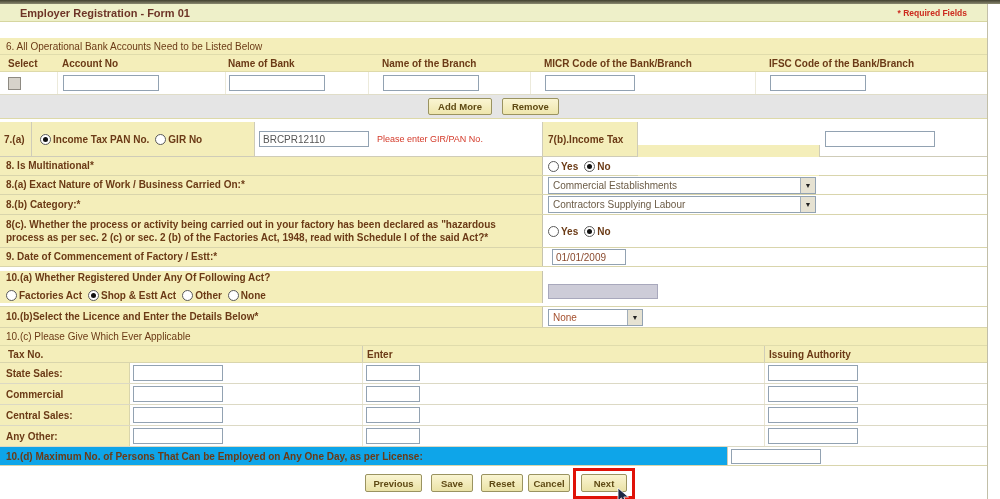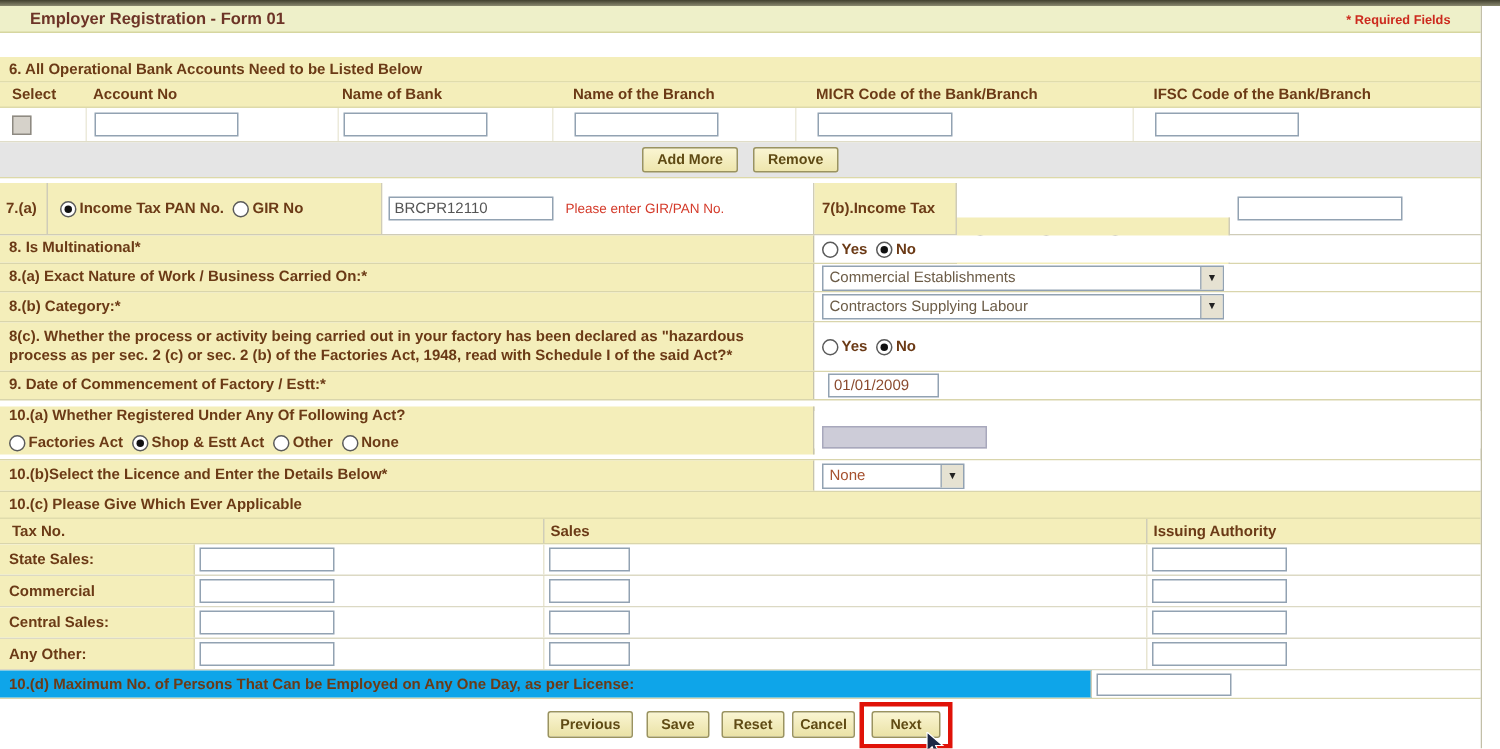--- a/index.html
+++ b/index.html
@@ -6,21 +6,21 @@
   html,body { margin:0; padding:0; background:#fff; font-family:"Liberation Sans",sans-serif; }
   .top-strip { width:1000px; height:4px; background:linear-gradient(#41402f,#8a8970); }
   .form { width:988px; border-right:1px solid #c2bfa8; position:relative; color:#6b3a16; }
   .titlebar { height:18px; background:#eef0c9; border-bottom:1px solid #d6d6a0;
     display:flex; align-items:center; justify-content:space-between; padding:0 20px; }
   .title { font-size:11px; font-weight:bold; color:#6d3427; }
   .req { font-size:8.5px; color:#cc2a1e; font-weight:bold; }
   .gap16 { height:16px; background:#fff; }
   .gap3 { height:3px; background:#fff; }
   .sechead { height:17px; background:#f4eeba; border-bottom:1px solid #e0dcac;
-    display:flex; align-items:center; padding:0 6px; font-weight:bold; font-size:10px; }
+    display:flex; align-items:center; padding:0 6px; font-weight:normal; font-size:10px; }
   
   .bank-head { height:17px; background:#f4eeba; display:flex; align-items:center;
     font-weight:bold; font-size:10px; border-bottom:1px solid #dedaaa; }
   .bank-row { height:23px; background:#fff; display:flex; align-items:center; border-bottom:1px solid #e0ddc8; }
   .c1{width:57px;padding-left:8px;} .c2{width:168px;padding-left:5px;} .c3{width:143px;padding-left:3px;}
   .c4{width:162px;padding-left:14px;} .c5{width:225px;padding-left:14px;} .c6{flex:1;padding-left:14px;}
   .bank-row > div { height:100%; display:flex; align-items:center; border-left:1px solid #eceadb; }
   .bank-row > div:first-child { border-left:none; }
   .addmore-row { height:24px; background:#e5e5e5; border-bottom:1px solid #ddd9a8;
     display:flex; align-items:center; justify-content:center; gap:10px; }
@@ -239,21 +239,21 @@
         <span class="txt redish">None</span>
         <span class="arw">▼</span>
       </div>
     </div>
   </div>
 
   <div class="sechead" style="height:18px;">10.(c) Please Give Which Ever Applicable</div>
 
   <div class="t-head">
     <div class="th1">Tax No.</div>
-    <div class="th2">Sales</div>
+    <div class="th2">Enter</div>
     <div class="th3">Issuing Authority</div>
   </div>
 
   <div class="trow">
     <div class="td-lbl">State Sales:</div>
     <div class="td-tax">
         <input class="inp w90" style="">
       </div>
     <div class="td-date">
         <input class="inp w54" style="">

